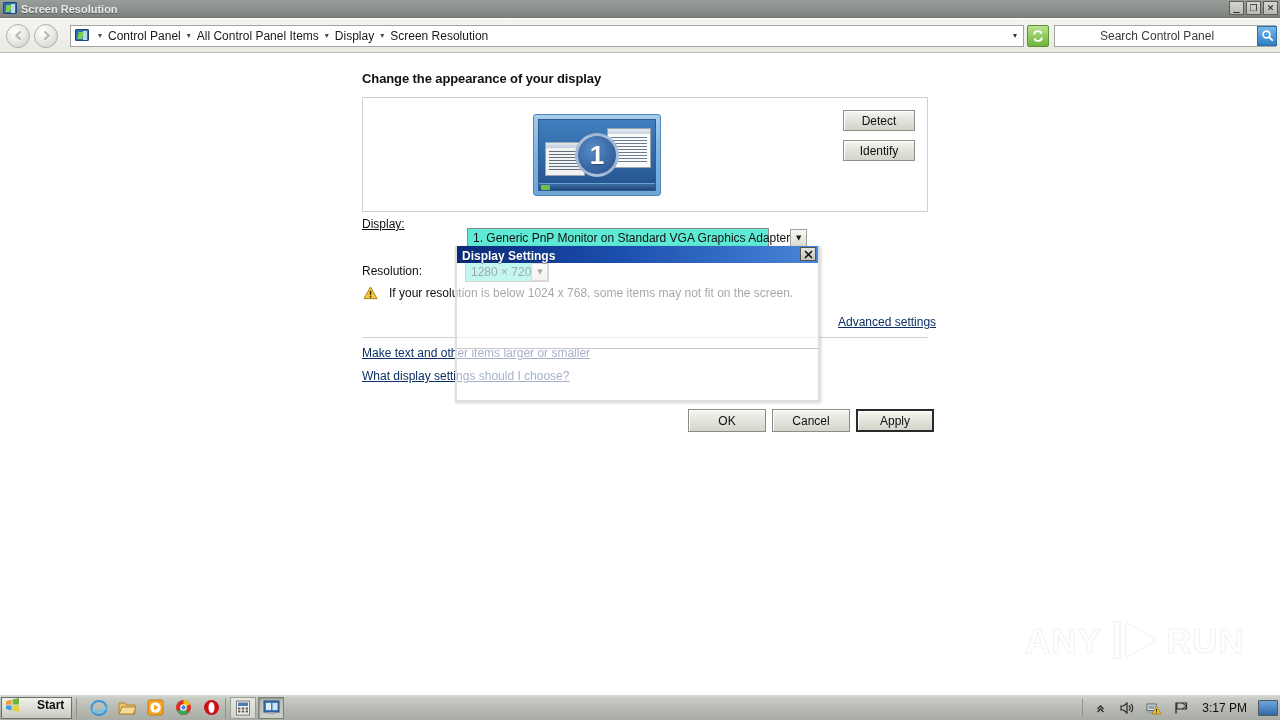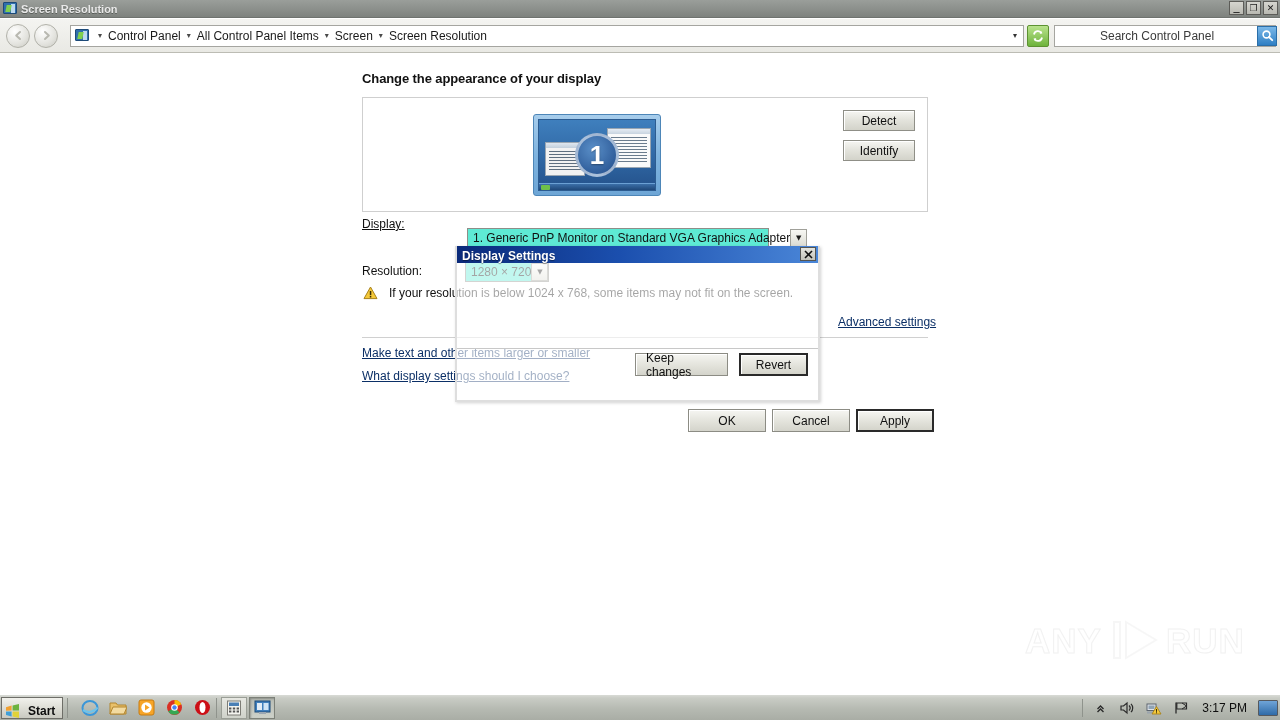--- a/index.html
+++ b/index.html
@@ -315,21 +315,21 @@
   .taskbar {
     position: absolute; left: 0; bottom: 0; width: 1280px; height: 26px;
     background: linear-gradient(to bottom, #d9dbd6 0%, #c9ccc5 12%, #b6bab2 55%, #a9ada5 100%);
     border-top: 1px solid #ffffff;
     display: flex; align-items: center;
   }
   .startbtn {
     margin-left: 1px; height: 22px; padding: 0 7px 0 3px;
     background: linear-gradient(to bottom, #f1f1ec 0%, #e0e0d8 45%, #c9c9c0 100%);
     border: 1px solid #6e6e68;
-    display: flex; align-items: flex-end; gap: 8px;
+    display: flex; align-items: flex-start; gap: 17px;
     font-weight: bold; font-size: 12px; color: #0d0d0d;
   }
   .win-flag {
     width: 15px; height: 14px; position: relative; flex: none;
   }
   .tb-sep { width: 1px; height: 20px; background: #8f938c; margin: 0 4px; }
   .tray-icons { display: flex; align-items: center; gap: 8px; margin-left: 8px; }
   .tbicon {
     width: 20px; height: 20px; display: flex; align-items: center; justify-content: center;
     position: relative;
@@ -397,21 +397,21 @@
 
     <div class="addrbar">
       <div class="addr-ico">
         <div class="mini-monitor" style="width:14px;height:12px;"></div>
       </div>
       <span class="crumb-sep">▾</span>
       <span class="crumb">Control Panel</span>
       <span class="crumb-sep">▾</span>
       <span class="crumb">All Control Panel Items</span>
       <span class="crumb-sep">▾</span>
-      <span class="crumb">Screen</span>
+      <span class="crumb">Display</span>
       <span class="crumb-sep">▾</span>
       <span class="crumb">Screen Resolution</span>
       <span class="addr-chev">▾</span>
     </div>
 
     <div class="refreshbtn">
       <svg width="14" height="14" viewBox="0 0 14 14">
         <path d="M3 5.5 A4 4 0 0 1 10.5 4.2" fill="none" stroke="#ffffff" stroke-width="1.8"></path>
         <path d="M11 8.5 A4 4 0 0 1 3.5 9.8" fill="none" stroke="#ffffff" stroke-width="1.8"></path>
         <path d="M10.2 2 L11.4 4.6 L8.7 4.8 Z" fill="#ffffff"></path>
@@ -494,24 +494,20 @@
       <span class="mt-text">Display Settings</span>
       <div class="modal-close">
         <svg width="9" height="9" viewBox="0 0 9 9">
           <line x1="1" y1="1" x2="8" y2="8" stroke="#111" stroke-width="1.6"></line>
           <line x1="8" y1="1" x2="1" y2="8" stroke="#111" stroke-width="1.6"></line>
         </svg>
       </div>
     </div>
     <div class="modal-body">
       <div class="modal-sep"></div>
-      <div class="modal-btns">
-        <div class="mbtn" id="mbtn-keep">Keep changes</div>
-        <div class="mbtn" id="mbtn-revert">Revert</div>
-      </div>
     </div>
   </div>
 
   <div class="watermark">
     <span class="wm-text">ANY</span>
     <span class="wm-logo">
       <svg width="56" height="44" viewBox="0 0 56 44">
         <path d="M8 4 L8 40 L14 40 L14 4 Z" fill="none" stroke="#efefef" stroke-width="2"></path>
         <path d="M20 4 L50 22 L20 40 Z" fill="none" stroke="#efefef" stroke-width="2"></path>
       </svg>

